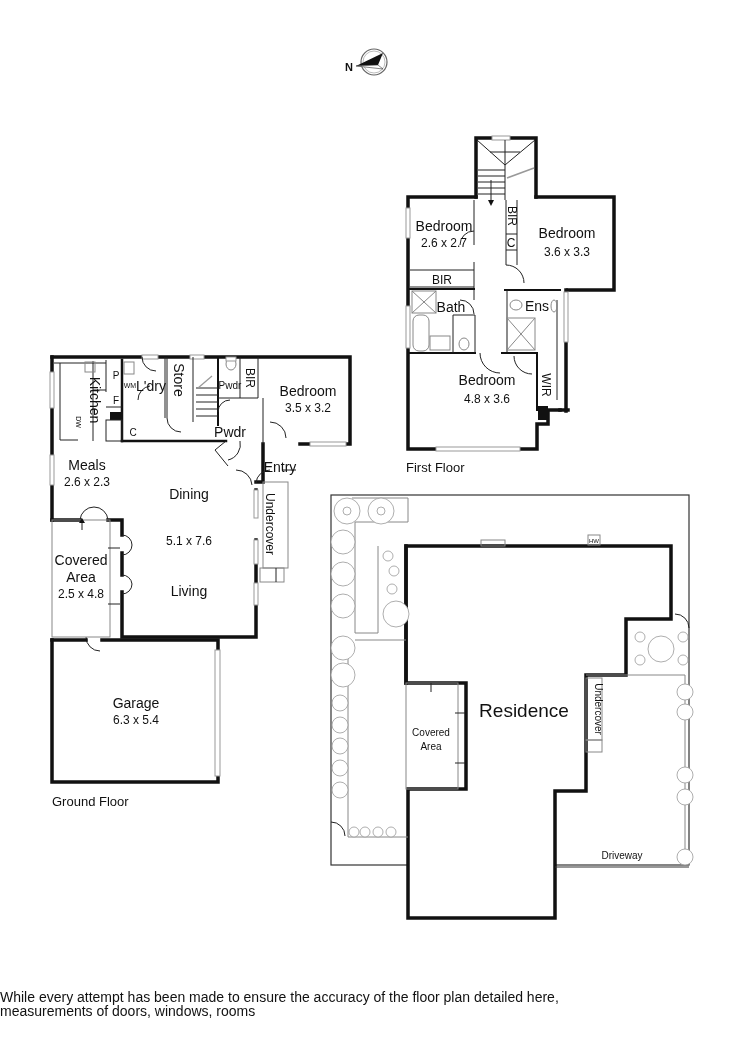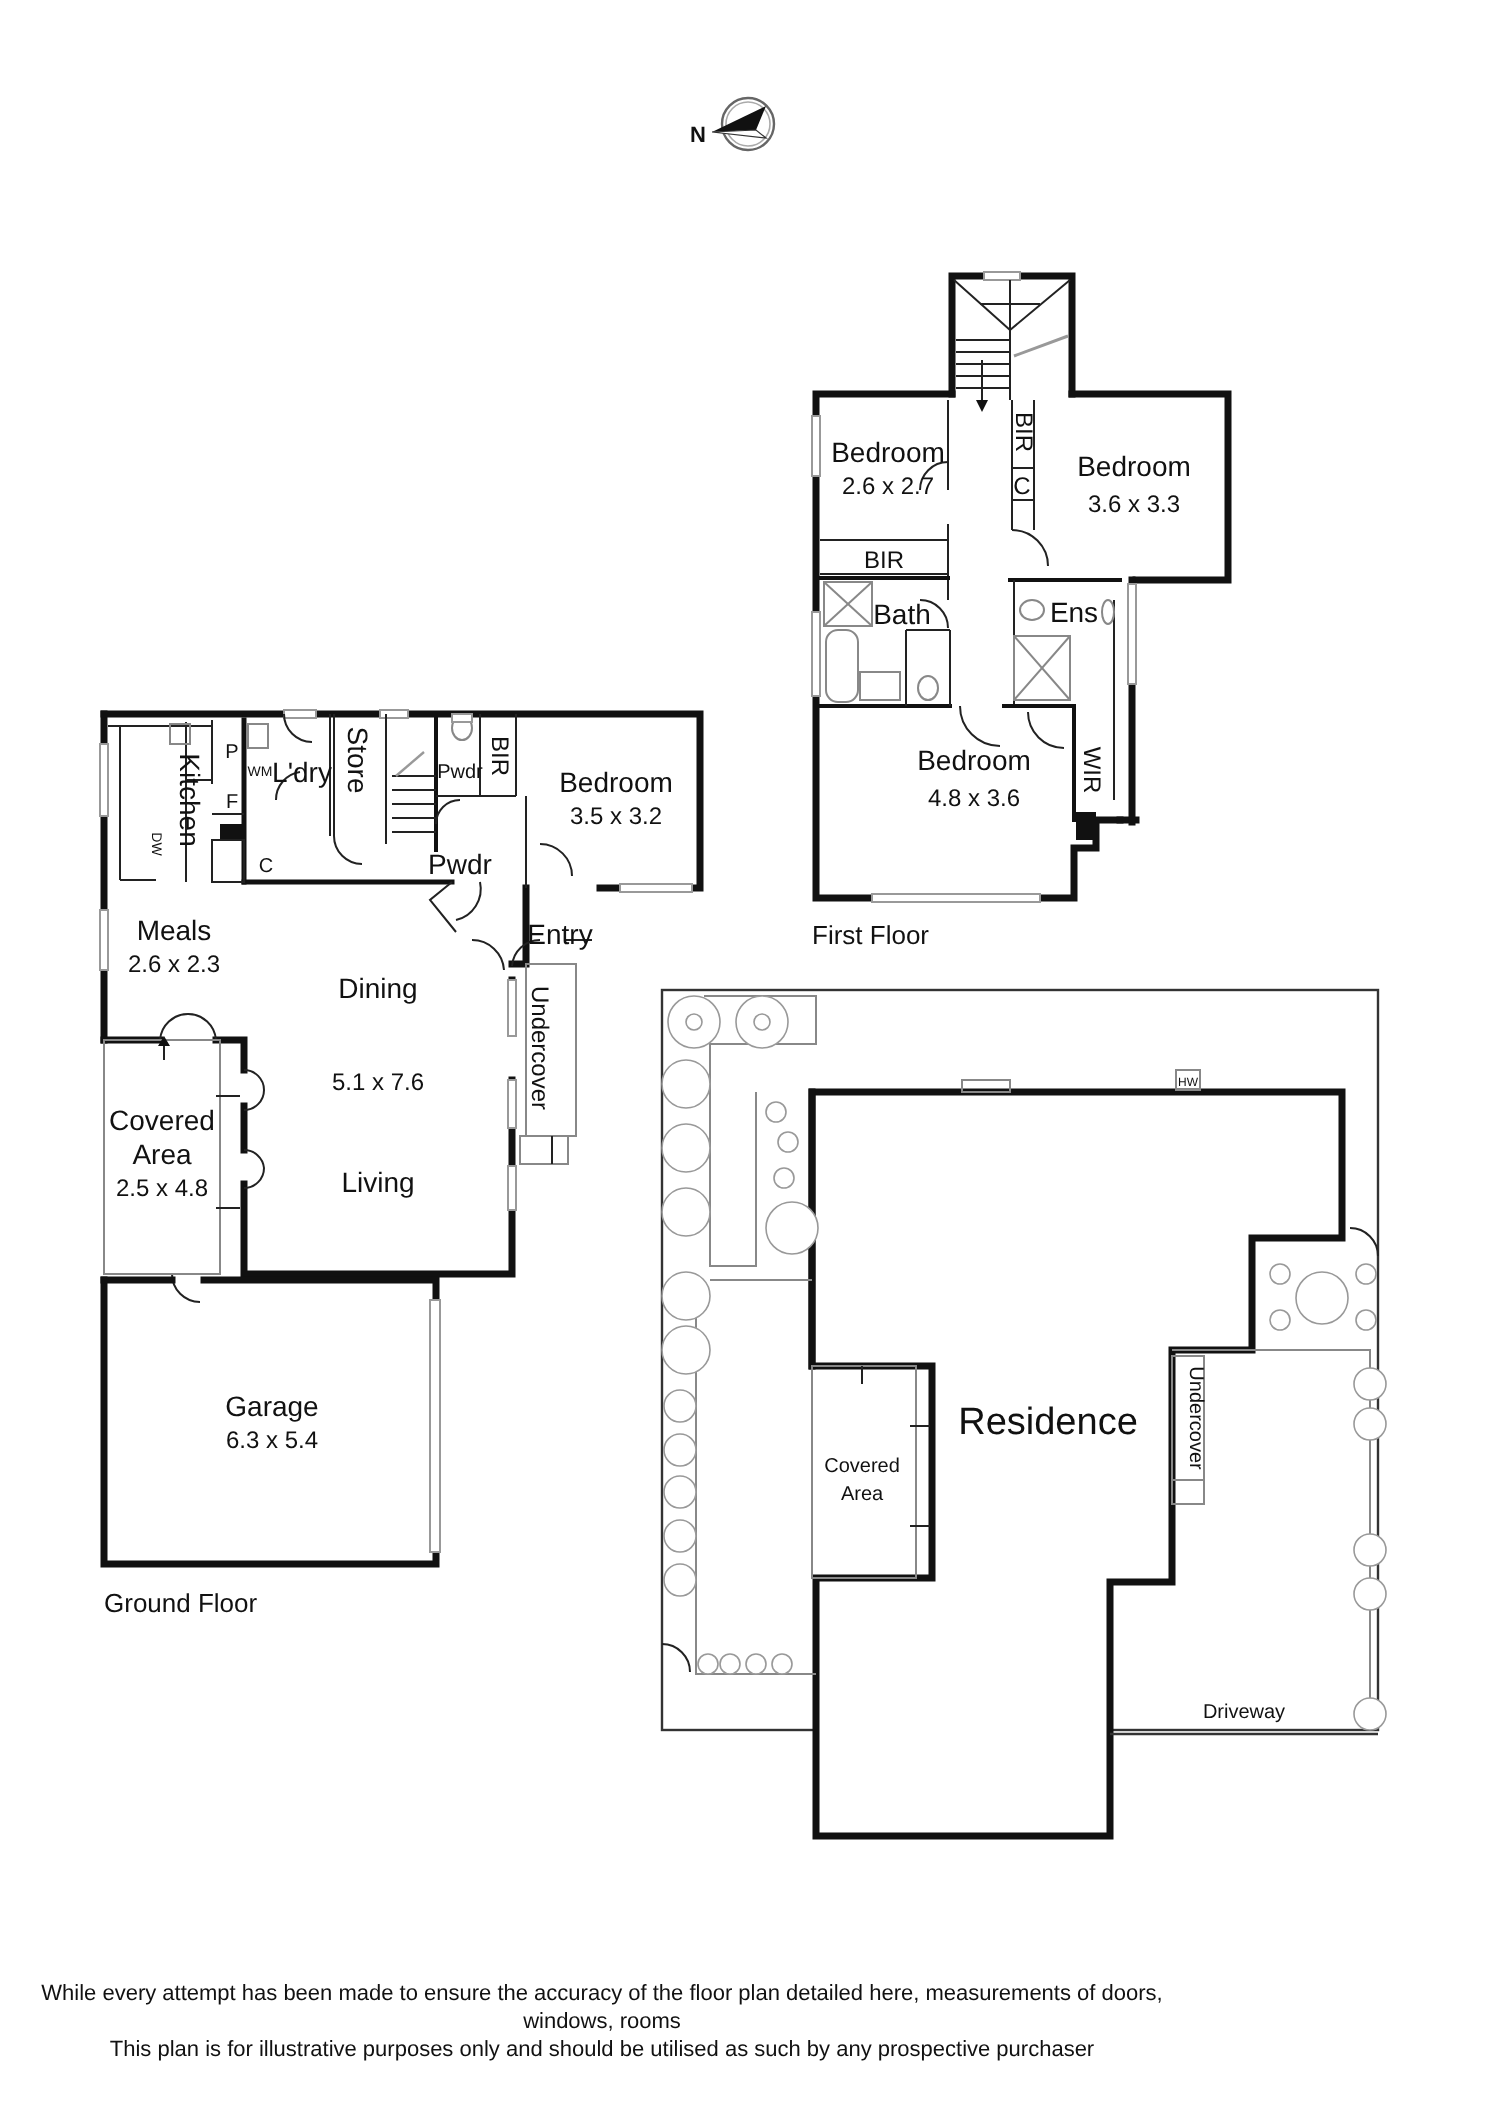--- a/index.html
+++ b/index.html
@@ -7,21 +7,21 @@
   svg{position:absolute;left:0;top:0;}
   .wall{stroke:#111;stroke-width:3.5;fill:none;stroke-linecap:square;}
   .thin{stroke:#222;stroke-width:1;fill:none;}
   .grey{stroke:#888;stroke-width:1;fill:none;}
   .win{stroke:#999;stroke-width:1;fill:#fff;}
   .lbl{font-family:"Liberation Sans","DejaVu Sans",sans-serif;fill:#111;text-anchor:middle;}
   .big{font-size:14px;}
   .dim{font-size:12px;}
   .sm{font-size:10px;}
   .xs{font-size:7px;}
-  .disclaimer{position:absolute;left:0;top:990px;width:602px;text-align:center;font-size:11px;line-height:14px;color:#111;font-family:"Liberation Sans",sans-serif;}
+  .disclaimer{position:absolute;left:0;top:990px;width:602px;font-size:14px;line-height:14px;color:#111;font-family:"Liberation Sans",sans-serif;}
   .tree{stroke:#999;stroke-width:0.8;fill:#fff;}
 </style>
 </head>
 <body>
 
 <svg width="750" height="1061" viewBox="0 0 750 1061">
 
   <g>
     <circle cx="374" cy="62" r="13" fill="none" stroke="#666" stroke-width="1.2"></circle>
     <circle cx="374" cy="62" r="11" fill="none" stroke="#aaa" stroke-width="0.8"></circle>
@@ -296,14 +296,13 @@
     <text x="524" y="717" class="lbl" style="font-size:19px">Residence</text>
     <text x="431" y="736" class="lbl sm">Covered</text>
     <text x="431" y="750" class="lbl sm">Area</text>
     <text x="0" y="0" class="lbl sm" transform="translate(595,709) rotate(90)">Undercover</text>
     <text x="622" y="859" class="lbl sm">Driveway</text>
   </g>
 </svg>
 
 <div class="disclaimer">
   <div>While every attempt has been made to ensure the accuracy of the floor plan detailed here, measurements of doors, windows, rooms</div>
-  <div>This plan is for illustrative purposes only and should be utilised as such by any prospective purchaser</div>
 </div>
 
 </body></html>

